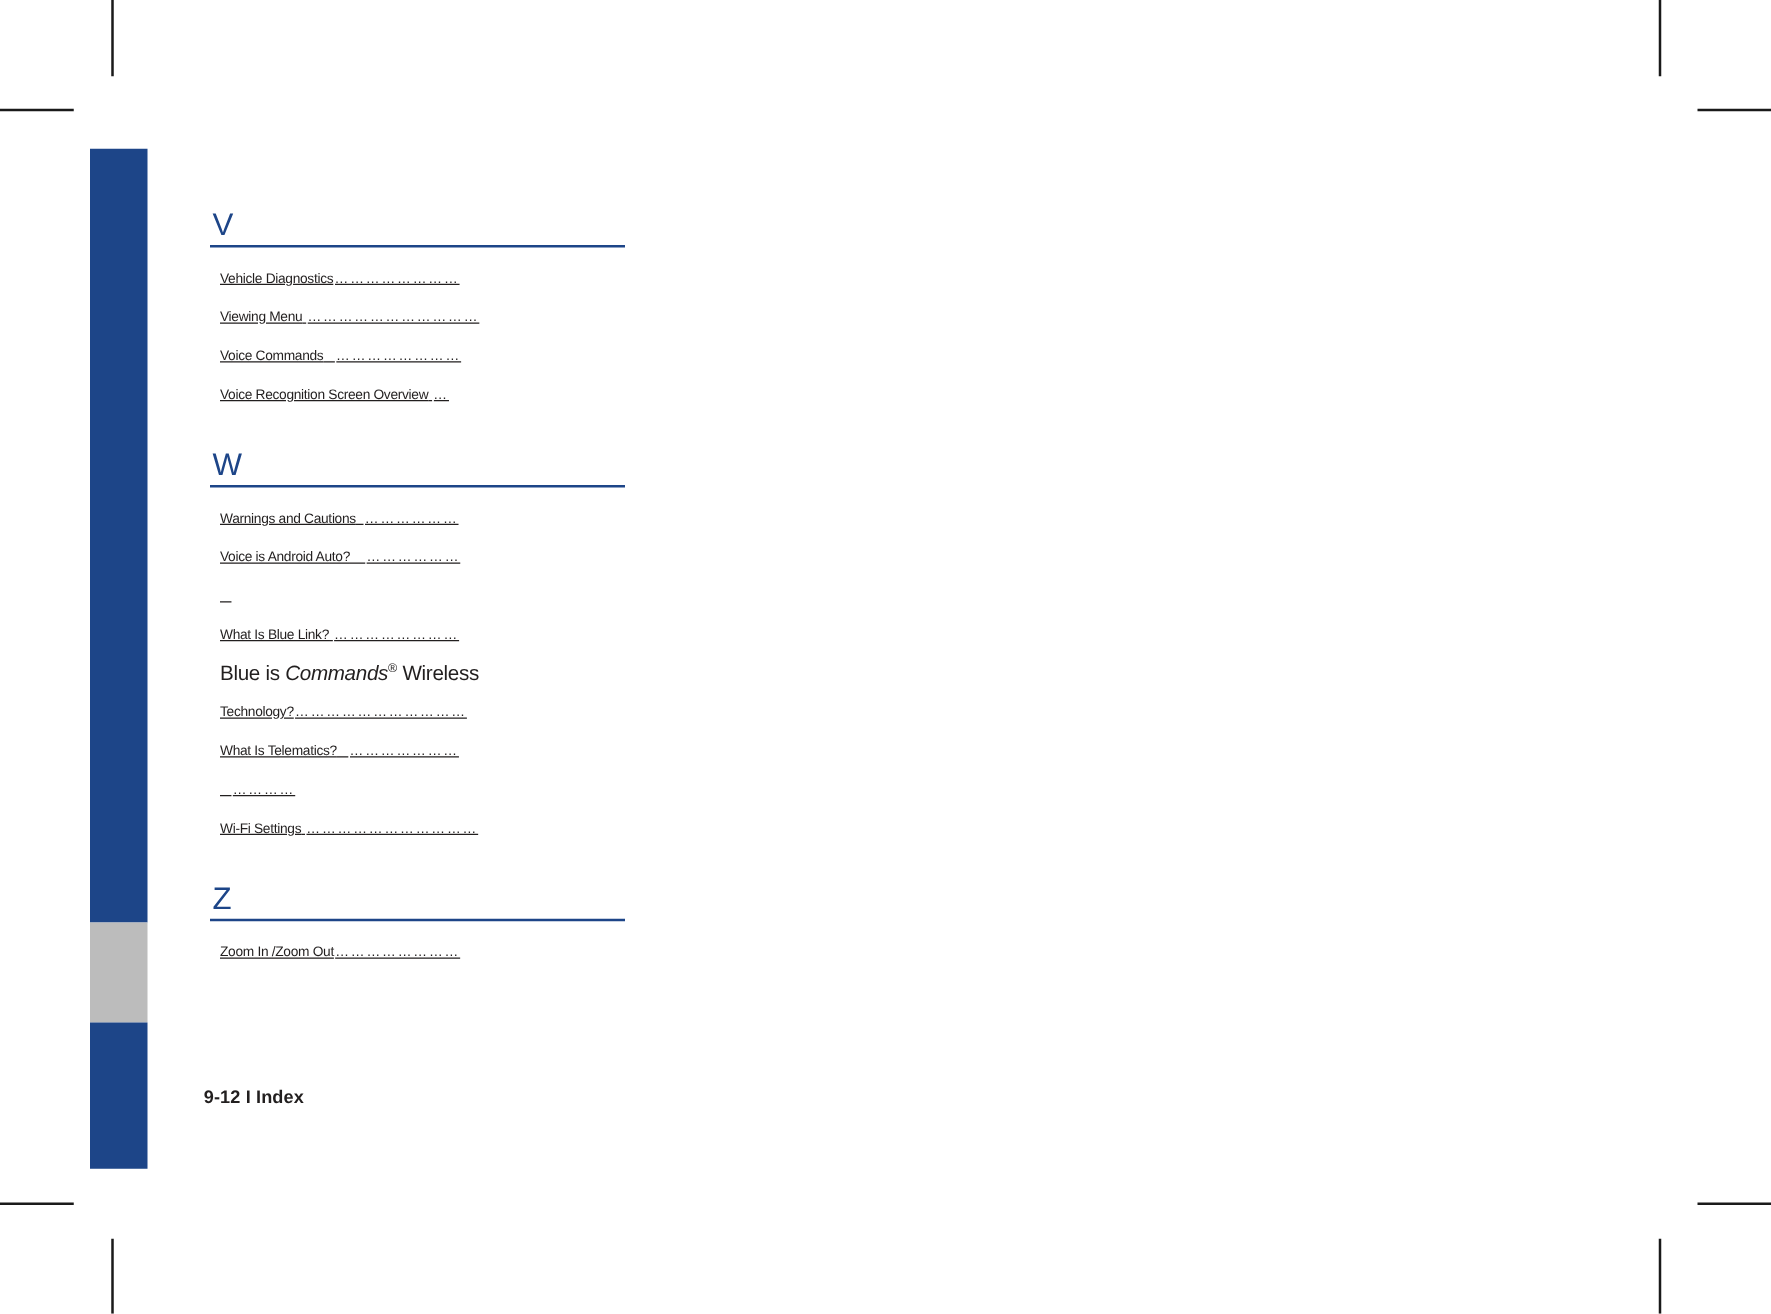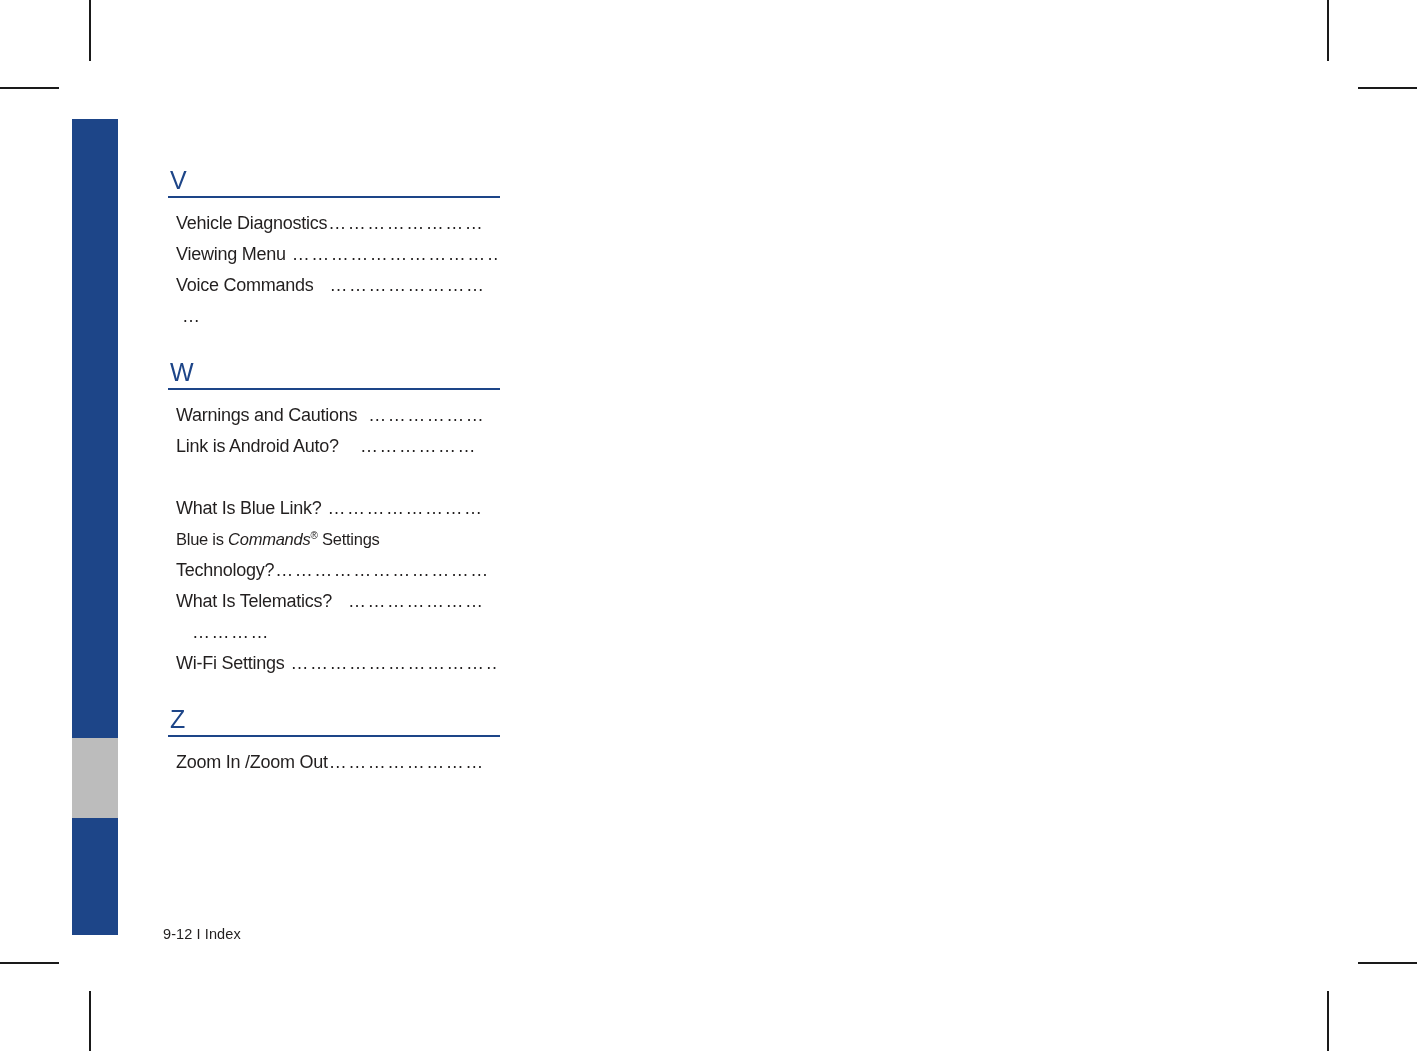--- a/index.html
+++ b/index.html
@@ -78,24 +78,25 @@
     margin-bottom: 10px;
     height: 2px;
     background: #1d4588;
     width: 332px;
   }
 
   .entry {
     display: flex;
     align-items: center;
     color: #221f1f;
-    font-size: 18px;
+    font-size: 11px;
     line-height: 31px;
     padding-left: 8px;
     white-space: nowrap;
+    text-decoration: underline;
   }
   .entry .title {
     flex: 0 0 auto;
     letter-spacing: -0.25px;
   }
   .entry .leader {
     flex: 1 1 auto;
     overflow: hidden;
     letter-spacing: 1.5px;
     color: #221f1f;
@@ -129,24 +130,24 @@
   sup.reg {
     font-size: 10px;
     vertical-align: super;
     line-height: 0;
   }
 
   
   .footer {
     position: absolute;
     left: 163px;
-    top: 926px;
+    top: 870px;
     color: #221f1f;
     font-size: 14.5px;
-    font-weight: 400;
+    font-weight: 700;
     letter-spacing: 0.1px;
   }
 </style>
 </head>
 <body>
 
 <div class="crop v crop-tl-v"></div>
 <div class="crop h crop-tl-h"></div>
 <div class="crop v crop-tr-v"></div>
 <div class="crop h crop-tr-h"></div>
@@ -178,53 +179,54 @@
           <span class="leader">……………………………</span>
           <span class="page">2-8</span>
         </div>
         <div class="entry">
           <span class="title">Voice Commands</span>
           <span class="gap">&nbsp;&nbsp;&nbsp;</span>
           <span class="leader">……………………</span>
           <span class="page">5-8</span>
         </div>
         <div class="entry">
+          <span class="title">Voice Recognition Screen Overview</span>
           <span class="gap">&nbsp;</span>
           <span class="leader">…</span>
           <span class="page">5-6</span>
         </div>
       </div>
       <div class="section">
         <div class="section-letter">W</div>
         <div class="section-rule"></div>
         <div class="entry">
           <span class="title">Warnings and Cautions</span>
           <span class="gap">&nbsp;&nbsp;</span>
           <span class="leader">………………</span>
           <span class="page">1-2</span>
         </div>
         <div class="entry">
-          <span class="title">Link is Android Auto?</span>
+          <span class="title">Voice is Android Auto?</span>
           <span class="gap">&nbsp;&nbsp;&nbsp;&nbsp;</span>
           <span class="leader">………………</span>
           <span class="page">6-17</span>
         </div>
         <div class="entry">
           <span class="gap">&nbsp;&nbsp;&nbsp;</span>
           <span class="leader none"></span>
           <span class="page">4-8</span>
         </div>
         <div class="entry">
           <span class="title">What Is Blue Link?</span>
           <span class="gap">&nbsp;</span>
           <span class="leader">……………………</span>
           <span class="page">4-3</span>
         </div>
         <div class="entry-wrap">
-          <div class="line1"><span>Blue is </span><i class="bt">Commands</i><sup class="reg">®</sup><span> Settings</span></div>
+          <div class="line1"><span>Blue is </span><i class="bt">Commands</i><sup class="reg">®</sup><span> Wireless</span></div>
           <div class="entry line2" style="padding-left: 0px;">
             <span class="title">Technology?</span>
             <span class="gap"></span>
             <span class="leader">……………………………</span>
             <span class="page">3-2</span>
           </div>
         </div>
         <div class="entry">
           <span class="title">What Is Telematics?</span>
           <span class="gap">&nbsp;&nbsp;&nbsp;</span>

